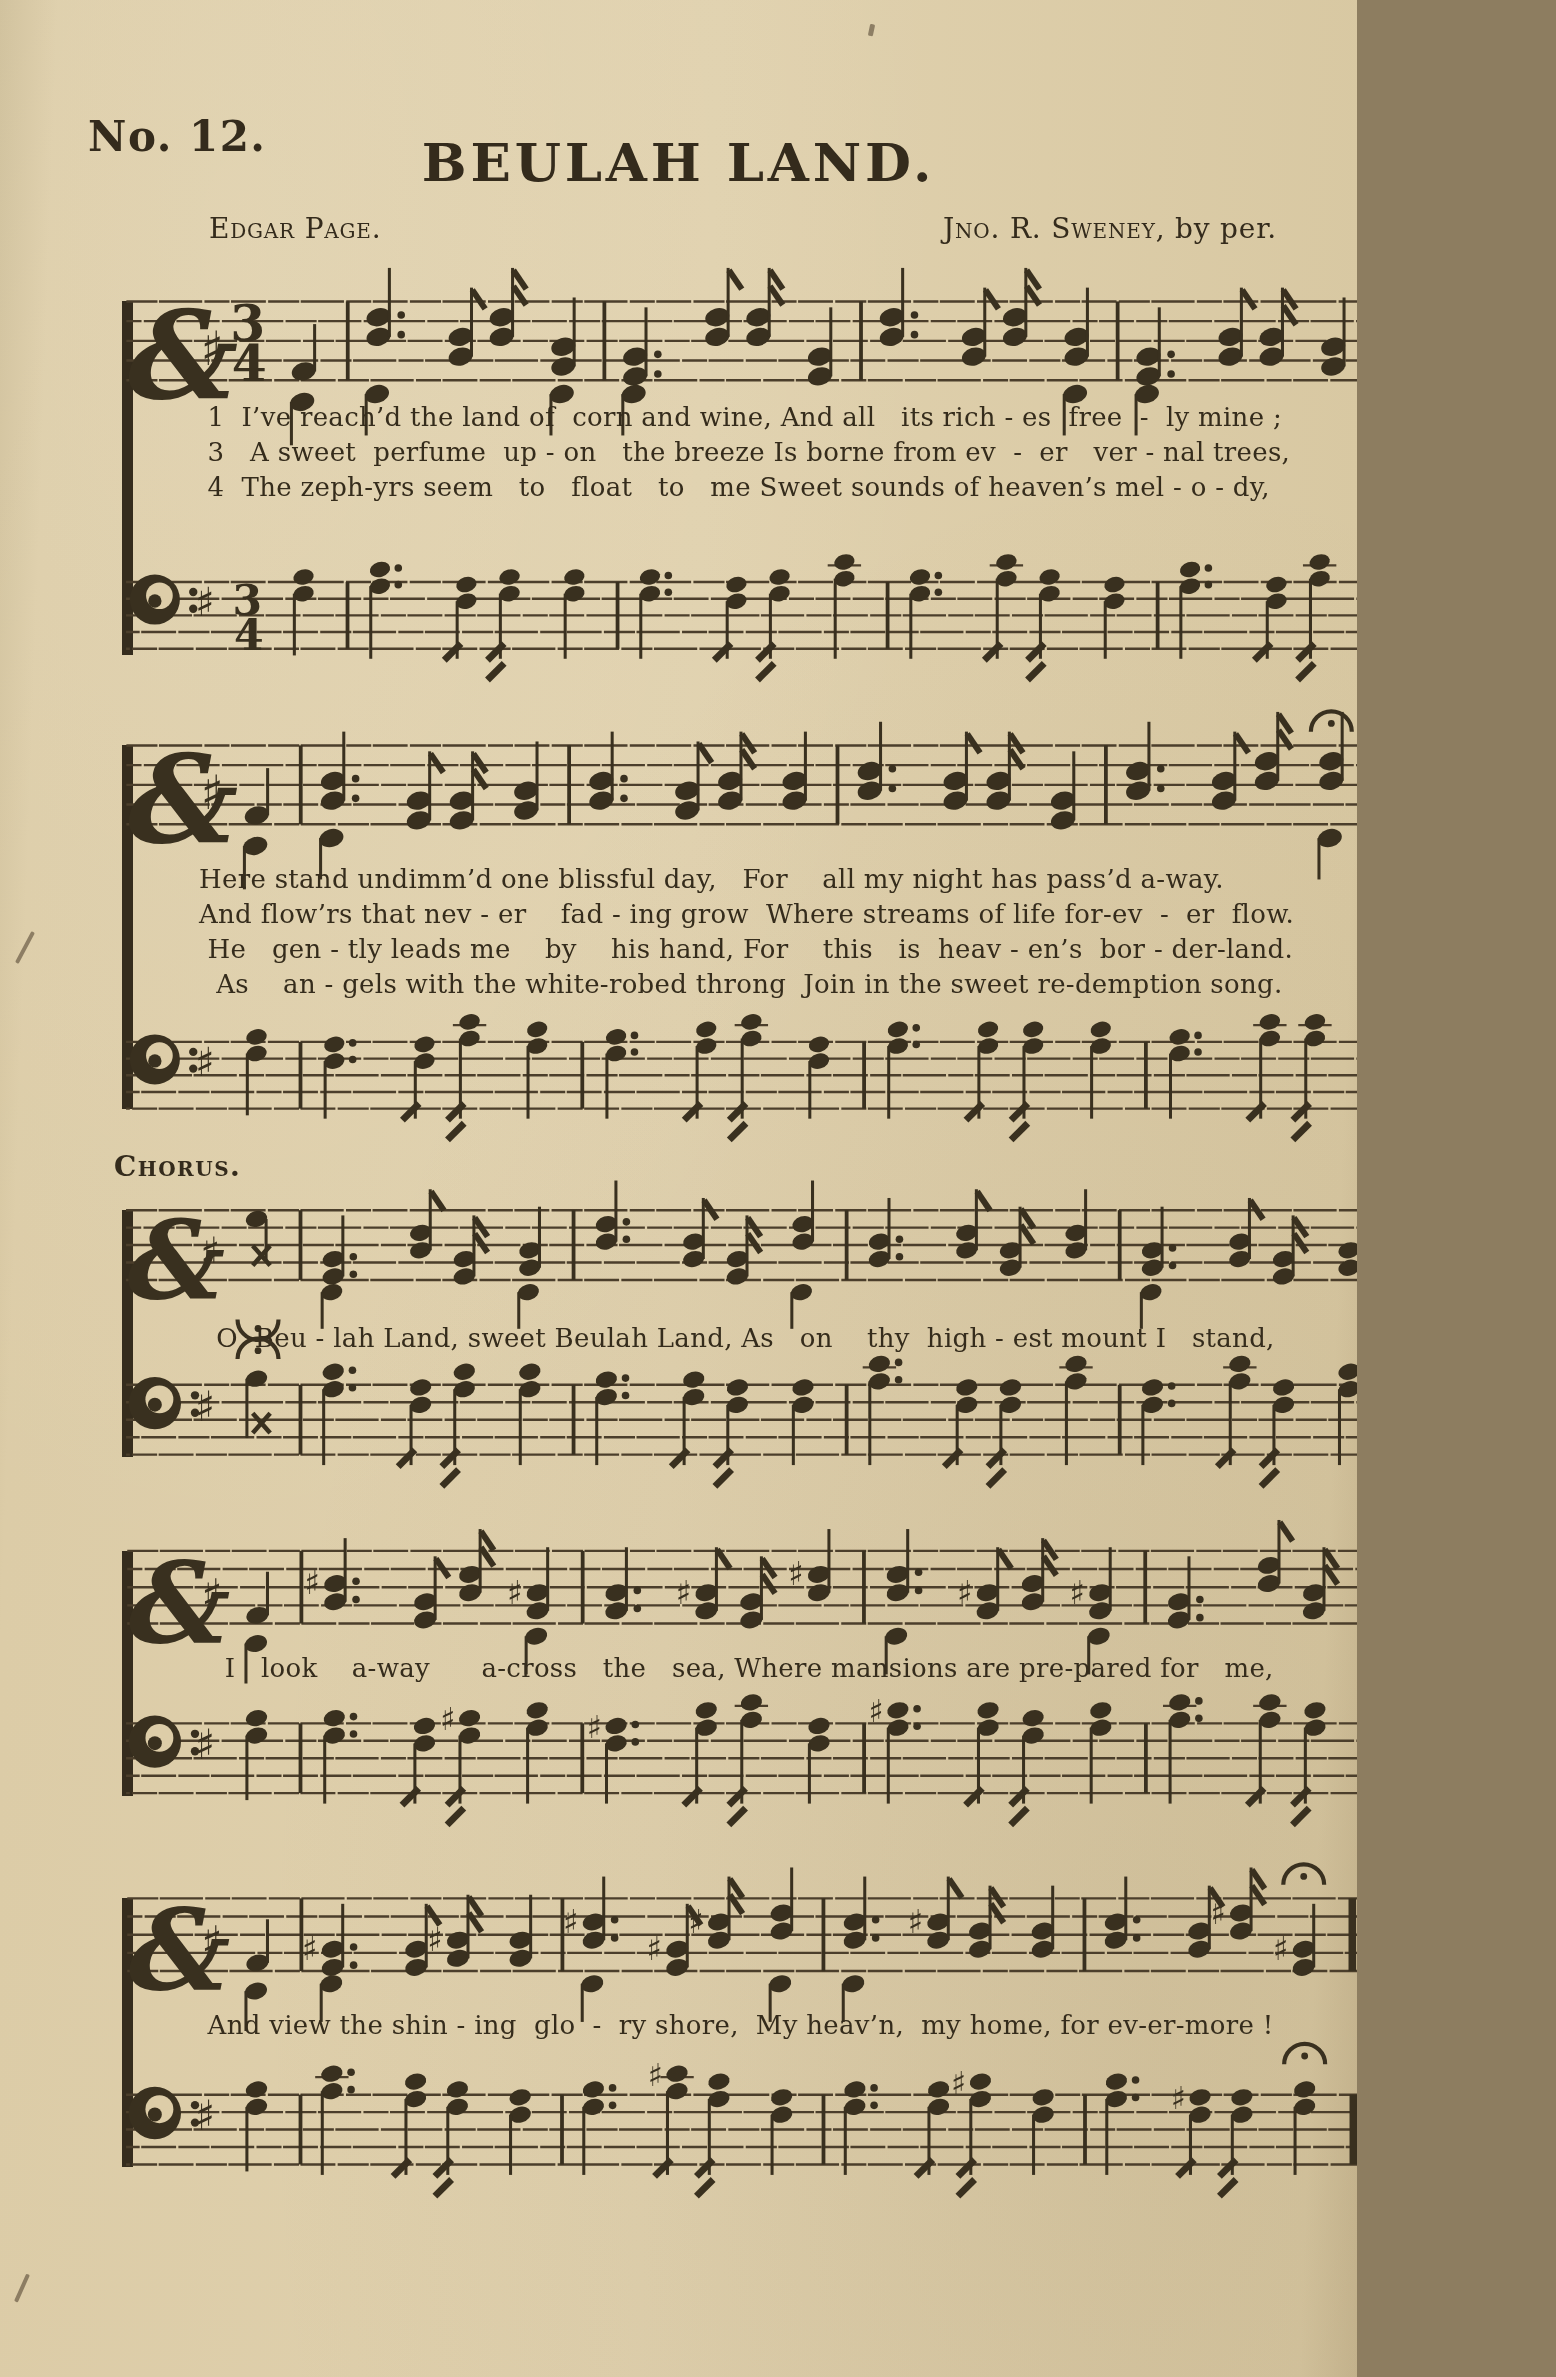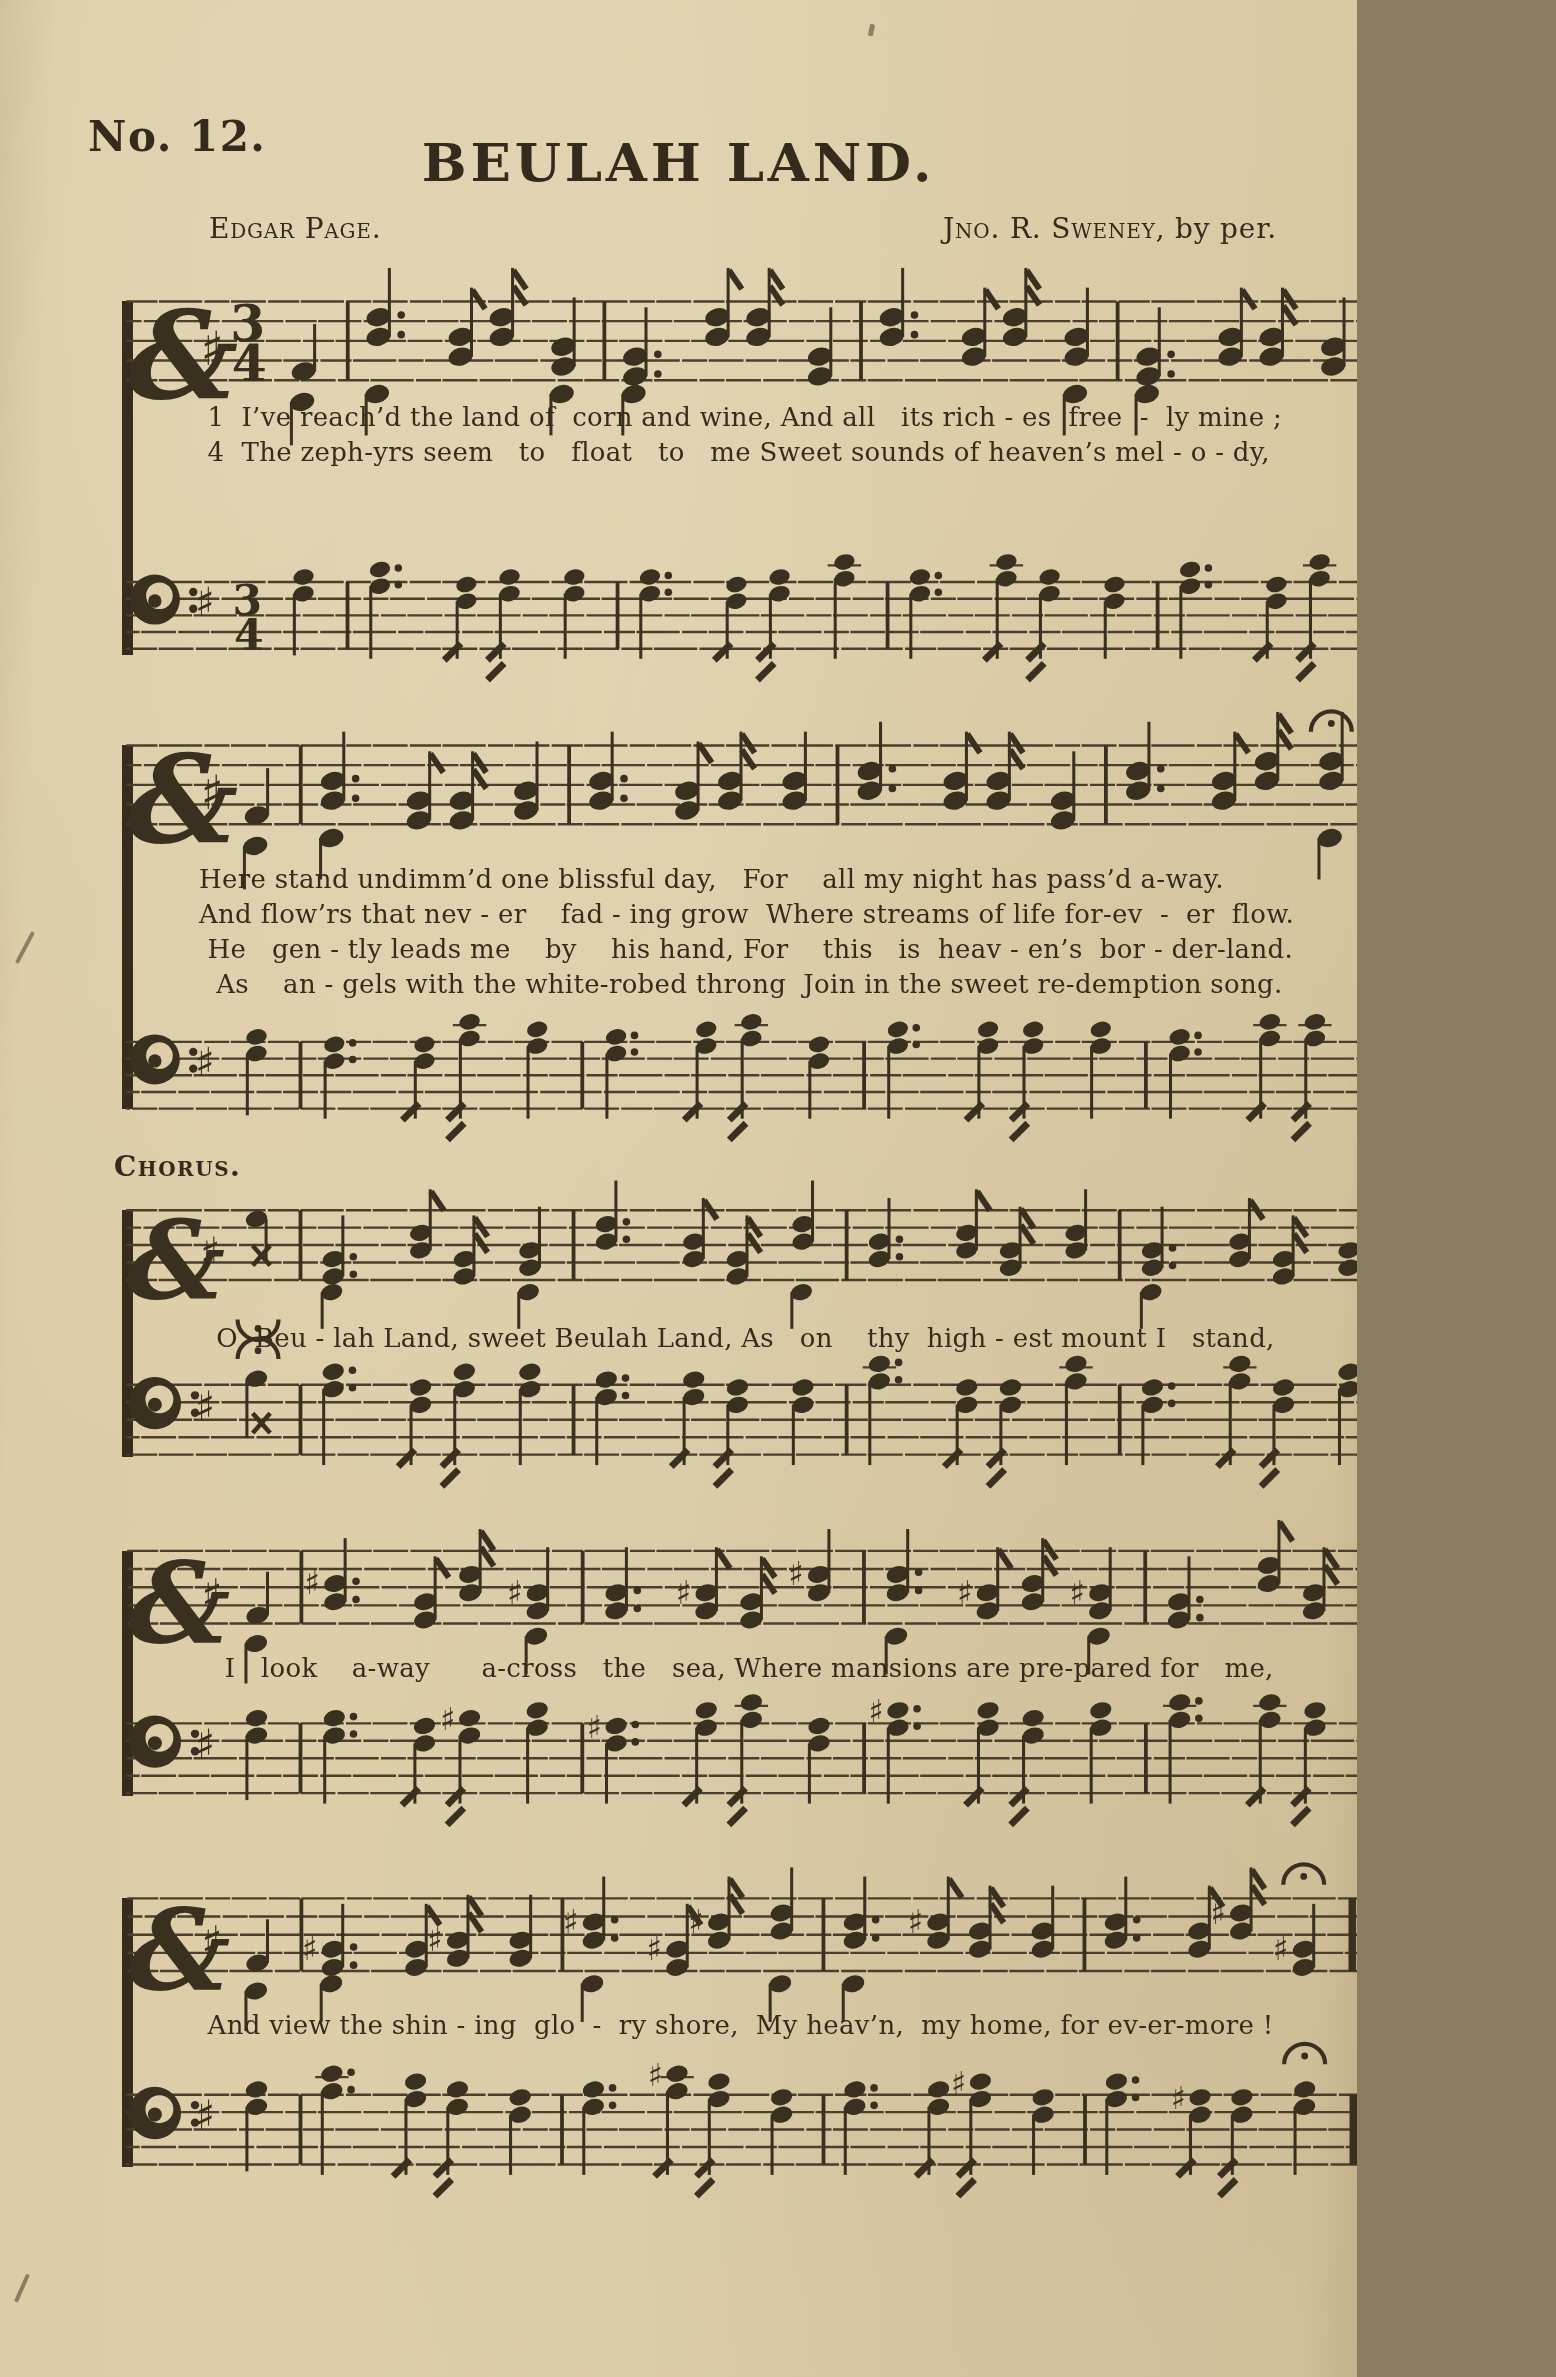--- a/index.html
+++ b/index.html
@@ -132,20 +132,21 @@
         <line x1="1528.8999999999999" y1="124.80000000000001" x2="1528.8999999999999" y2="33.80000000000001" stroke="#39301f" stroke-width="4"></line>
         <line x1="1529.8999999999999" y1="36.80000000000001" x2="1546.8999999999999" y2="61.80000000000001" stroke="#39301f" stroke-width="8"></line>
         <line x1="1529.8999999999999" y1="57.80000000000001" x2="1546.8999999999999" y2="82.80000000000001" stroke="#39301f" stroke-width="8"></line>
         <ellipse cx="1595.84" cy="111.80000000000001" rx="16.12" ry="11.700000000000001" fill="#39301f" transform="rotate(-16 1595.84 111.80000000000001)"></ellipse>
         <ellipse cx="1595.84" cy="137.8" rx="16.12" ry="11.700000000000001" fill="#39301f" transform="rotate(-16 1595.84 137.8)"></ellipse>
         <line x1="1610.1399999999999" y1="137.8" x2="1610.1399999999999" y2="46.80000000000001" stroke="#39301f" stroke-width="4"></line>
         <rect x="1652" y="52" width="14" height="104" fill="#39301f"></rect>
       </svg>
     <div class="lyrics" style="top:138px;">
       <div class="lyr"> 1  I’ve reach’d the land of  corn and wine, And all   its rich - es  free  -  ly mine ;</div>
+      <div class="lyr"> 3   A sweet  perfume  up - on   the breeze Is borne from ev  -  er   ver - nal trees,</div>
       <div class="lyr"> 4  The zeph-yrs seem   to   float   to   me Sweet sounds of heaven’s mel - o - dy,</div>
     </div>
     <svg class="staff" style="top:282px;" width="1335" height="186" viewBox="0 0 1760 245">
         <line x1="4" x2="1738" y1="50" y2="50" stroke="#4b3e2b" stroke-width="3.2" stroke-dasharray="41 2 57 3 33 2 46 3" stroke-dashoffset="0"></line>
         <line x1="4" x2="1738" y1="72" y2="72" stroke="#4b3e2b" stroke-width="3.2" stroke-dasharray="41 2 57 3 33 2 46 3" stroke-dashoffset="-23"></line>
         <line x1="4" x2="1738" y1="94" y2="94" stroke="#4b3e2b" stroke-width="3.2" stroke-dasharray="41 2 57 3 33 2 46 3" stroke-dashoffset="-46"></line>
         <line x1="4" x2="1738" y1="116" y2="116" stroke="#4b3e2b" stroke-width="3.2" stroke-dasharray="41 2 57 3 33 2 46 3" stroke-dashoffset="-69"></line>
         <line x1="4" x2="1738" y1="138" y2="138" stroke="#4b3e2b" stroke-width="3.2" stroke-dasharray="41 2 57 3 33 2 46 3" stroke-dashoffset="-92"></line>
         <g>
           <circle cx="42" cy="73.1" r="33" fill="#39301f"></circle>

